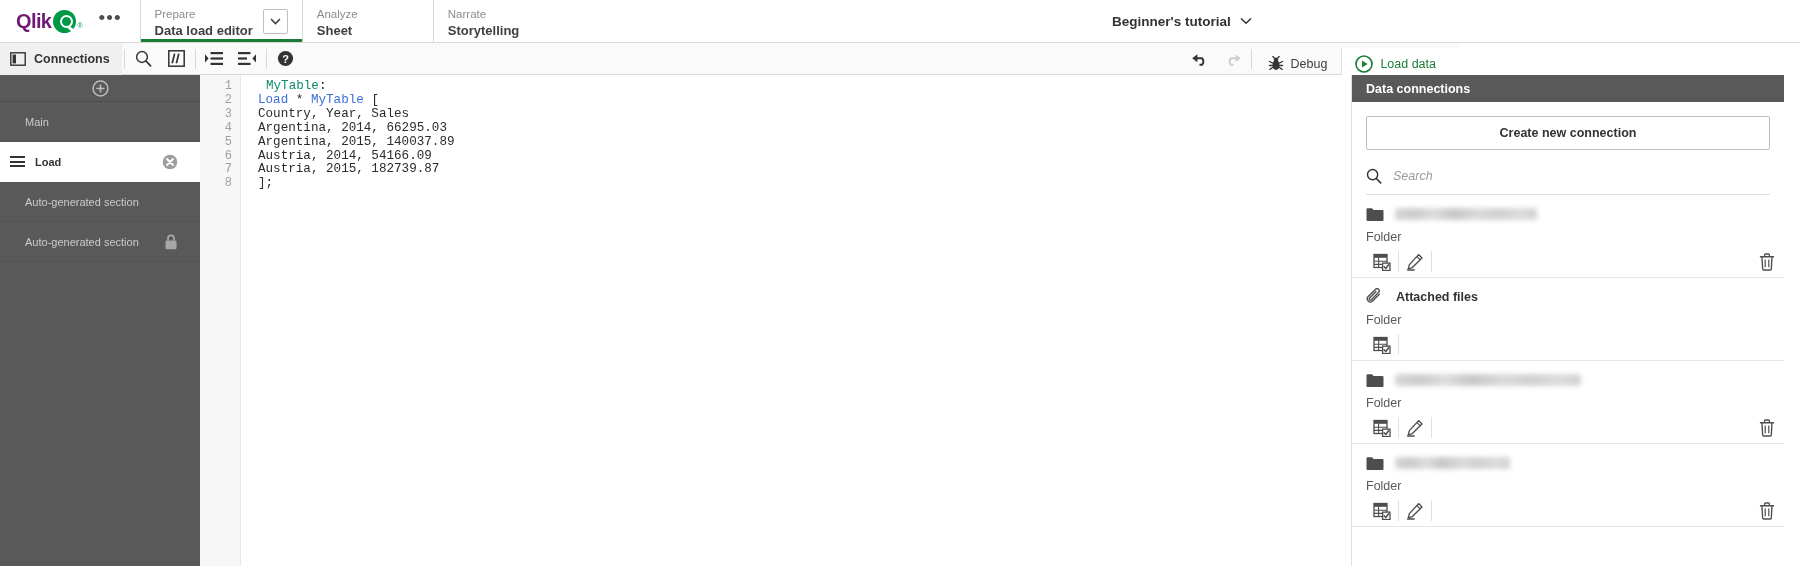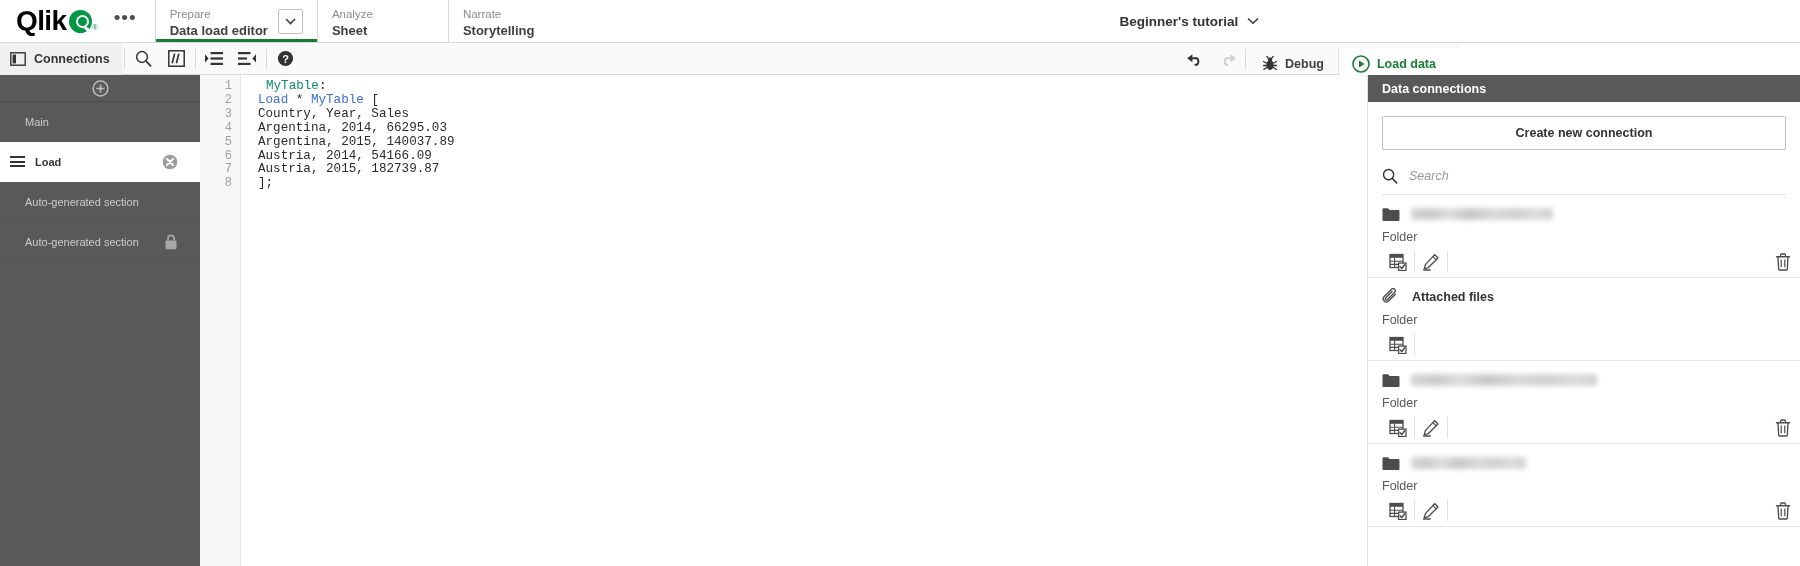--- a/index.html
+++ b/index.html
@@ -16,21 +16,21 @@
     position: absolute; top: 0; left: 0; width: 1800px; height: 43px;
     background: #ffffff; border-bottom: 1px solid #d9d9d9;
     display: flex; align-items: stretch;
   }
   .logo-wrap {
     display: flex; align-items: center; padding: 0 14px 0 16px;
     gap: 12px;
   }
   .qlik-logo { display: flex; align-items: baseline; }
   .qlik-word {
-    font-size: 28px; font-weight: bold; color: #000000;
+    font-size: 20px; font-weight: bold; color: #701a75;
     letter-spacing: -0.6px; font-family: "Liberation Sans", sans-serif;
   }
   .qlik-circle {
     position: relative; width: 23px; height: 23px; border-radius: 50%;
     background: #009845; margin-left: 2px; display: inline-block;
     align-self: center;
   }
   .qlik-circle::before {
     content: ""; position: absolute; left: 7px; top: 5px;
     width: 9px; height: 9px; border-radius: 50%;
@@ -87,21 +87,21 @@
   .tb-sep { width: 1px; height: 20px; background: #d9d9d9; margin: 0 2px; }
   .tb-btn {
     width: 33px; height: 32px; display: flex; align-items: center;
     justify-content: center; cursor: pointer;
   }
   .tb-spacer { flex: 1; }
   .tb-right { display: flex; align-items: center; height: 32px; }
   .tb-text-btn {
     display: flex; align-items: center; gap: 7px; height: 32px;
     padding: 0 14px; cursor: pointer; font-size: 12.5px; color: #404040;
-    font-weight: bold;
+    font-weight: normal;
     margin-top: 11px;
   }
   .tb-text-btn.loaddata {
     background: #ffffff; color: #1a7d35; border-left: 1px solid #e0e0e0;
     padding: 0 24px 0 13px;
   }
   .tb-icon-btn {
     width: 32px; height: 32px; display: flex; align-items: center;
     justify-content: center; cursor: pointer;
   }
@@ -148,21 +148,21 @@
   }
   .code div {
     font-family: "Liberation Mono", monospace; font-size: 12.6px;
     line-height: 13.9px; color: #2b2b2b; white-space: pre;
   }
   .kw-table { color: #0e8c6a; margin-left: 8px; }
   .kw-blue  { color: #3d6fd8; }
 
   
   .rpanel {
-    position: absolute; top: 75px; right: 0; width: 433px; bottom: 0;
+    position: absolute; top: 75px; right: 16px; width: 433px; bottom: 0;
     background: #ffffff; border-left: 1px solid #e0e0e0; overflow: hidden;
   }
   .rpanel-head {
     height: 27px; background: #595959; color: #ffffff;
     display: flex; align-items: center; padding: 0 14px;
     font-size: 12.5px; font-weight: bold;
   }
   .rpanel-body { padding: 0; }
   .create-btn {
     margin: 14px 14px 0 14px; height: 34px;

